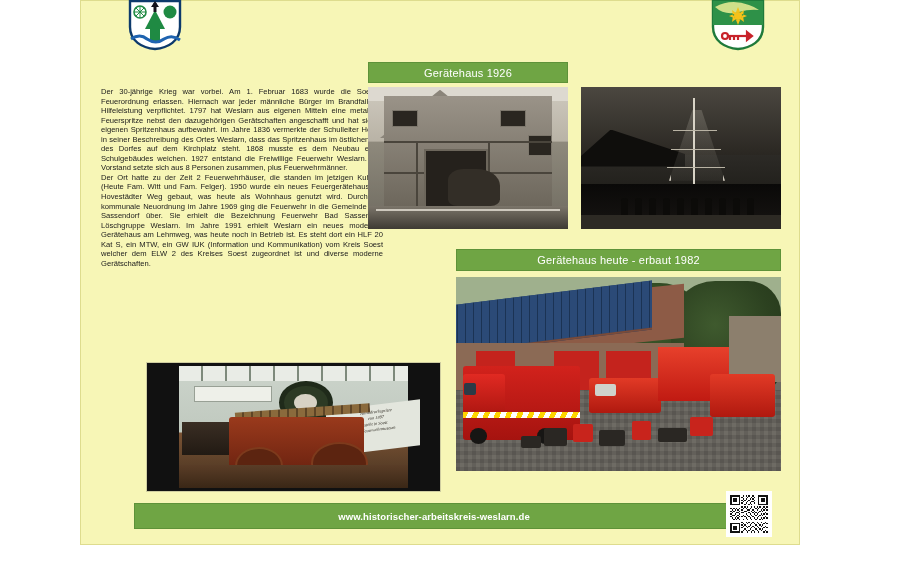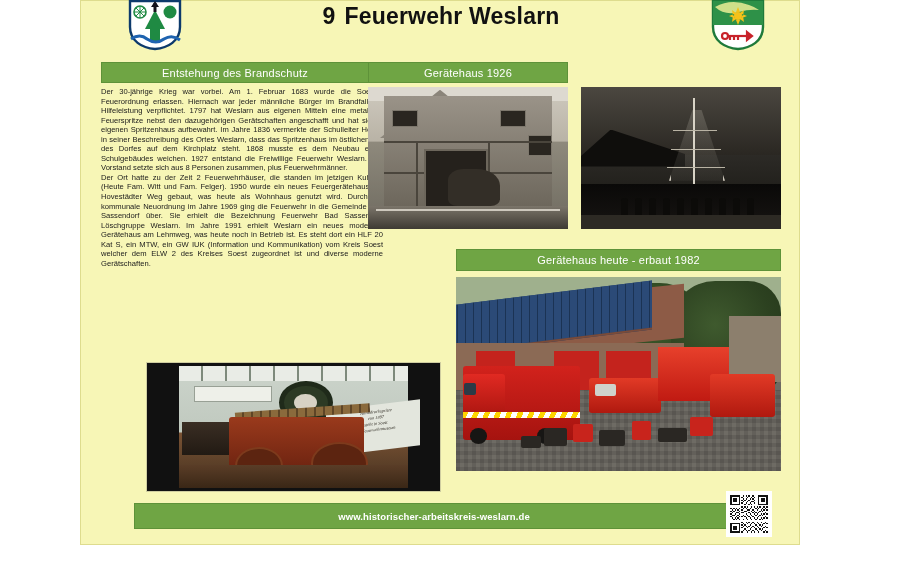--- a/index.html
+++ b/index.html
@@ -215,43 +215,39 @@
         <path d="M19 30 l10 -19 l10 19 z" fill="#1f8a43"></path>
         <rect x="24" y="28" width="10" height="15" fill="#1f8a43"></rect>
         <rect x="27.5" y="4" width="3" height="9" fill="#14121a"></rect>
         <path d="M29 2 l4 6 l-8 0 z" fill="#14121a"></path>
         <circle cx="14" cy="13" r="6" fill="#ffffff" stroke="#1f8a43" stroke-width="1.6"></circle>
         <path d="M14 7 v12 M8 13 h12 M10 9 l8 8 M18 9 l-8 8" stroke="#1f8a43" stroke-width="1"></path>
         <circle cx="44" cy="13" r="6.5" fill="#1f8a43"></circle>
         <path d="M5 40 q9 -6 16 0 q9 6 17 0 q8 -5 16 1" fill="none" stroke="#1e63b0" stroke-width="3"></path>
       </svg>
 
-      <div class="poster-title">
-        <span class="num">9</span><span>Feuerwehr Weslarn</span>
-      </div>
 
       <svg class="crest crest-right" viewBox="0 0 58 52">
         <path d="M4 2 h50 v26 c0 14 -12 21 -25 22 C16 49 4 42 4 28 Z" fill="#ffffff" stroke="#1f7a3a" stroke-width="2.4"></path>
         <path d="M4 2 h50 v24 H4 Z" fill="#2e9148"></path>
         <path d="M6 8 q16 -9 34 -2 q6 2 10 5 q-10 -1 -20 2 q-14 4 -24 -5 z" fill="#cfe08a"></path>
         <g fill="#f5c21a">
           <circle cx="29" cy="17" r="4"></circle>
           <path d="M29 8 l2 5 l-4 0 z M29 26 l2 -5 l-4 0 z M20 17 l5 2 l0 -4 z M38 17 l-5 2 l0 -4 z
                    M23 11 l4 3 l-3 3 z M35 11 l-4 3 l3 3 z M23 23 l4 -3 l-3 -3 z M35 23 l-4 -3 l3 -3 z"></path>
         </g>
         <g stroke="#c8222a" stroke-width="2.2" fill="none">
           <path d="M18 37 h20"></path>
           <path d="M38 33 l5 4 l-5 4 z" fill="#c8222a"></path>
           <path d="M21 37 v4 M25 37 v4 M29 37 v4"></path>
           <circle cx="16" cy="37" r="3"></circle>
         </g>
       </svg>
     </div>
 
-    <div class="bar bar-left">Entstehung des Brandschutz</div>
     <div class="bar bar-mid">Gerätehaus 1926</div>
     <div class="bar bar-today">Gerätehaus heute - erbaut 1982</div>
 
     <div class="article">
       <p>Der 30-jährige Krieg war vorbei.  Am 1. Februar 1683 wurde die Soester Feuerordnung erlassen. Hiernach war jeder männliche Bürger im Brandfall zur Hilfeleistung verpflichtet.  1797 hat Weslarn aus eigenen Mitteln eine metallene Feuerspritze nebst den dazugehörigen Gerätschaften angeschafft und hat sie im  eigenen Spritzenhaus aufbewahrt.  Im Jahre 1836 vermerkte der Schulleiter Hösch in seiner Beschreibung des Ortes Weslarn, dass das  Spritzenhaus im östlichen Teil des Dorfes auf dem Kirchplatz steht. 1868 musste es  dem Neubau eines Schulgebäudes weichen. 1927  entstand die Freiwillige Feuerwehr Weslarn. Der Vorstand setzte sich aus 8 Personen zusammen, plus Feuerwehrmänner.</p>
       <p class="ind">Der Ort hatte zu der Zeit 2 Feuerwehrhäuser, die standen im jetzigen Kuhlen. (Heute Fam. Witt und Fam. Felger). 1950 wurde ein neues Feuergerätehaus am Hovestädter Weg  gebaut, was heute als Wohnhaus genutzt wird. Durch die kommunale Neuordnung im Jahre 1969 ging die Feuerwehr in die Gemeinde Bad Sassendorf über. Sie erhielt die Bezeichnung Feuerwehr Bad Sassendorf Löschgruppe Weslarn. Im Jahre 1991 erhielt Weslarn ein neues modernes Gerätehaus am Lehmweg, was heute noch in Betrieb ist. Es steht dort ein HLF 20 Kat S, ein MTW, ein  GW  IUK (Information und Kommunikation) vom Kreis Soest welcher dem ELW 2 des Kreises Soest zugeordnet ist und diverse moderne Gerätschaften.</p>
     </div>
 
     <div class="photo ph-1930">
       <div class="p30">

